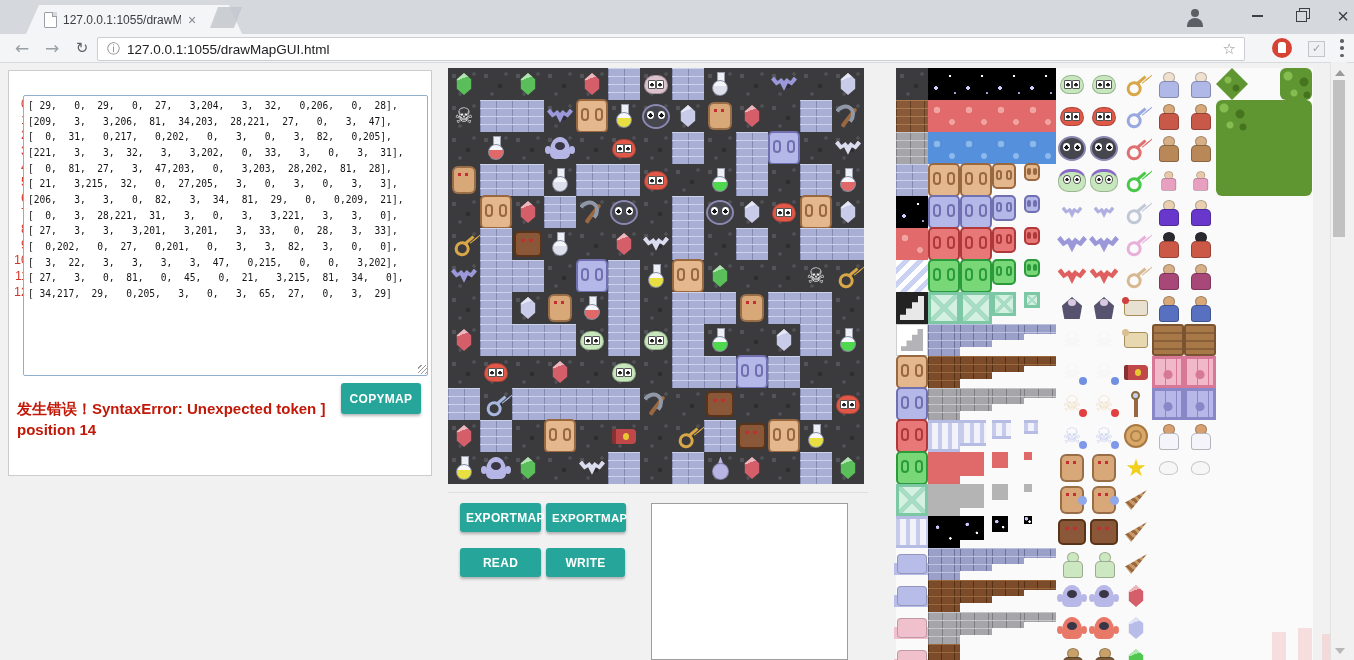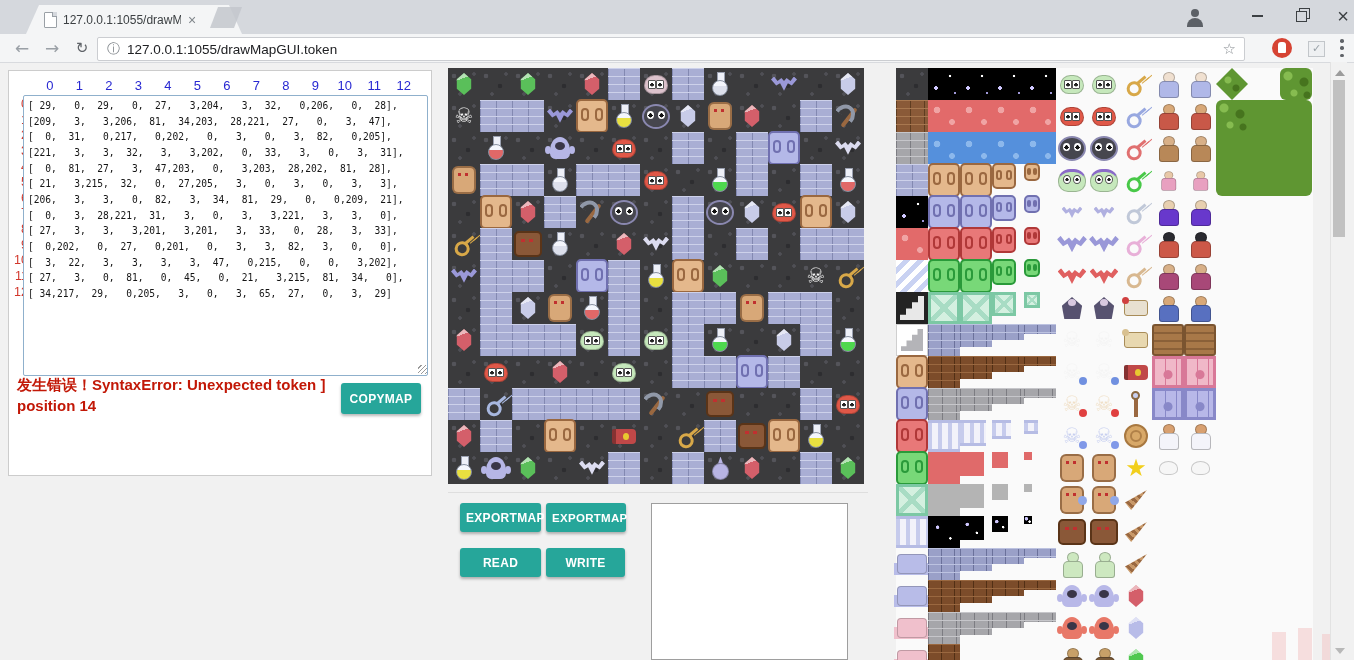--- a/index.html
+++ b/index.html
@@ -48,21 +48,21 @@
   #colheads{position:absolute;left:26px;top:5px;white-space:nowrap}
   #colheads span{display:inline-block;width:29.5px;text-align:center;font-size:13px;color:var(--colhead,#2828d2)}
   #rowheads{position:absolute;left:1px;top:26px;width:18px}
   #rowheads span{display:block;height:15.65px;line-height:15.65px;text-align:right;font-size:12.5px;color:var(--rowhead,#d2372b)}
   #matrix{position:absolute;left:14px;top:24px;width:405px;height:281px;box-sizing:border-box;
      border:1px solid #8fb0cc;border-radius:2px;resize:none;overflow:hidden;
      font-family:"DejaVu Sans Mono",monospace;font-size:9.6px;line-height:15.65px;color:#151515;
      padding:2px 0 0 4px;outline:none;white-space:pre}
   #resize-grip{position:absolute;left:409px;top:294px;width:9px;height:9px;
      background:repeating-linear-gradient(135deg,transparent 0 2px,#9a9a9a 2px 3px)}
-  #error{position:absolute;left:8px;top:303px;width:334px;font-size:15px;font-weight:bold;color:var(--error,#c21807);line-height:21px}
+  #error{position:absolute;left:8px;top:327px;width:334px;font-size:15px;font-weight:bold;color:var(--error,#c21807);line-height:21px}
   .tealbtn{background:var(--accent,#26a69a);color:#fff;font-weight:bold;border:none;border-radius:3px;
      box-shadow:0 2px 3px rgba(0,0,0,.28);text-align:center;letter-spacing:.3px;font-family:"Liberation Sans",sans-serif}
   #copymap{position:absolute;left:332px;top:312px;width:80px;height:31px;font-size:12px}
 
   
   #map{position:absolute;left:448px;top:68px;width:416px;height:416px;overflow:hidden;background:#3b3b3d}
   .tile{position:absolute;box-sizing:border-box;display:flex;align-items:center;justify-content:center}
   .t-white{background:#fafafa}
   .t-floor{background-color:#3b3b3d;background-image:
     radial-gradient(circle at 6px 8px,#54545a 2px,transparent 2.6px),
@@ -230,33 +230,32 @@
     <div class="winbtn" id="btn-max"></div>
     <div class="winbtn" id="btn-close"></div>
   </div>
 
   <div id="toolbar"></div>
   <div class="navico" id="nav-back"></div>
   <div class="navico" id="nav-fwd"></div>
   <div class="navico" id="nav-reload"></div>
   <div id="urlbar">
     <span id="urlinfo"></span>
-    <span id="urltext">127.0.0.1:1055/drawMapGUI.token</span>
+    <span id="urltext">127.0.0.1:1055/drawMapGUI.html</span>
     <span id="urlstar"></span>
   </div>
   <div id="ext-hand"></div>
   <div id="ext-check"></div>
   <div id="menu-dots">
       <i></i>
       <i></i>
       <i></i>
     </div>
 
   <div id="panel">
-    <div id="colheads"><span>0</span><span>1</span><span>2</span><span>3</span><span>4</span><span>5</span><span>6</span><span>7</span><span>8</span><span>9</span><span>10</span><span>11</span><span>12</span></div>
     <div id="rowheads">
         <span>0</span>
         <span>1</span>
         <span>2</span>
         <span>3</span>
         <span>4</span>
         <span>5</span>
         <span>6</span>
         <span>7</span>
         <span>8</span>

